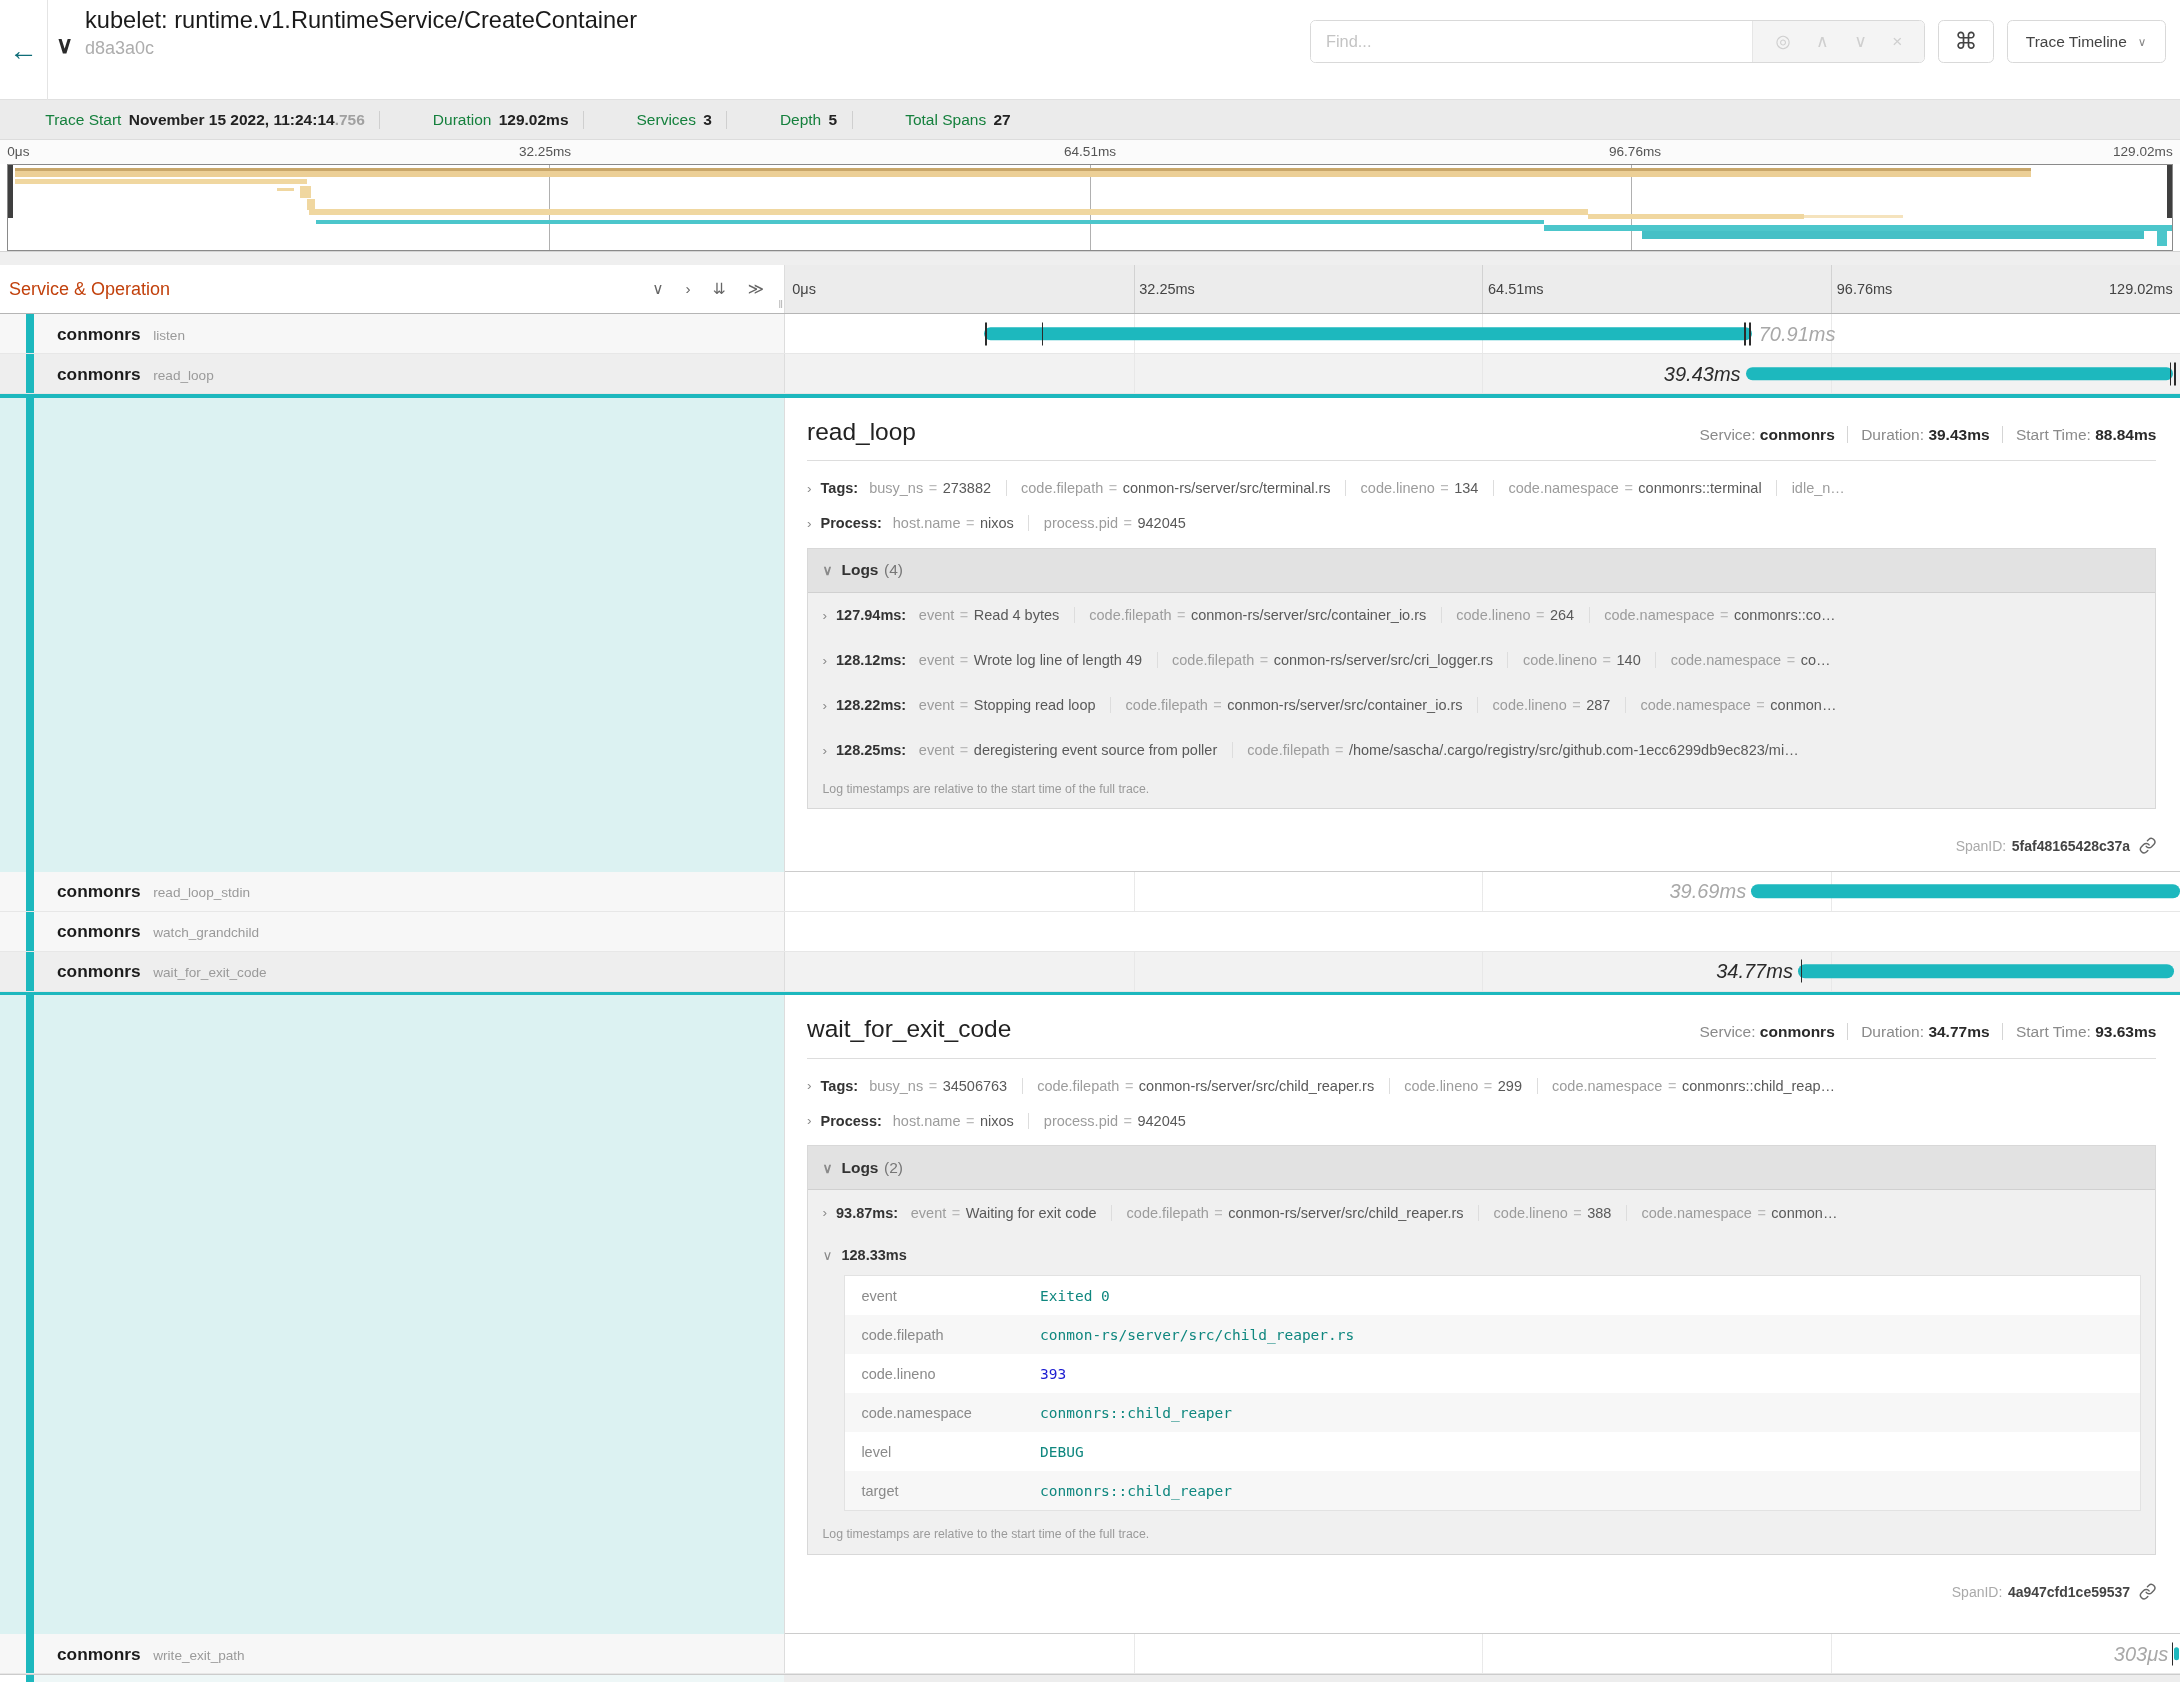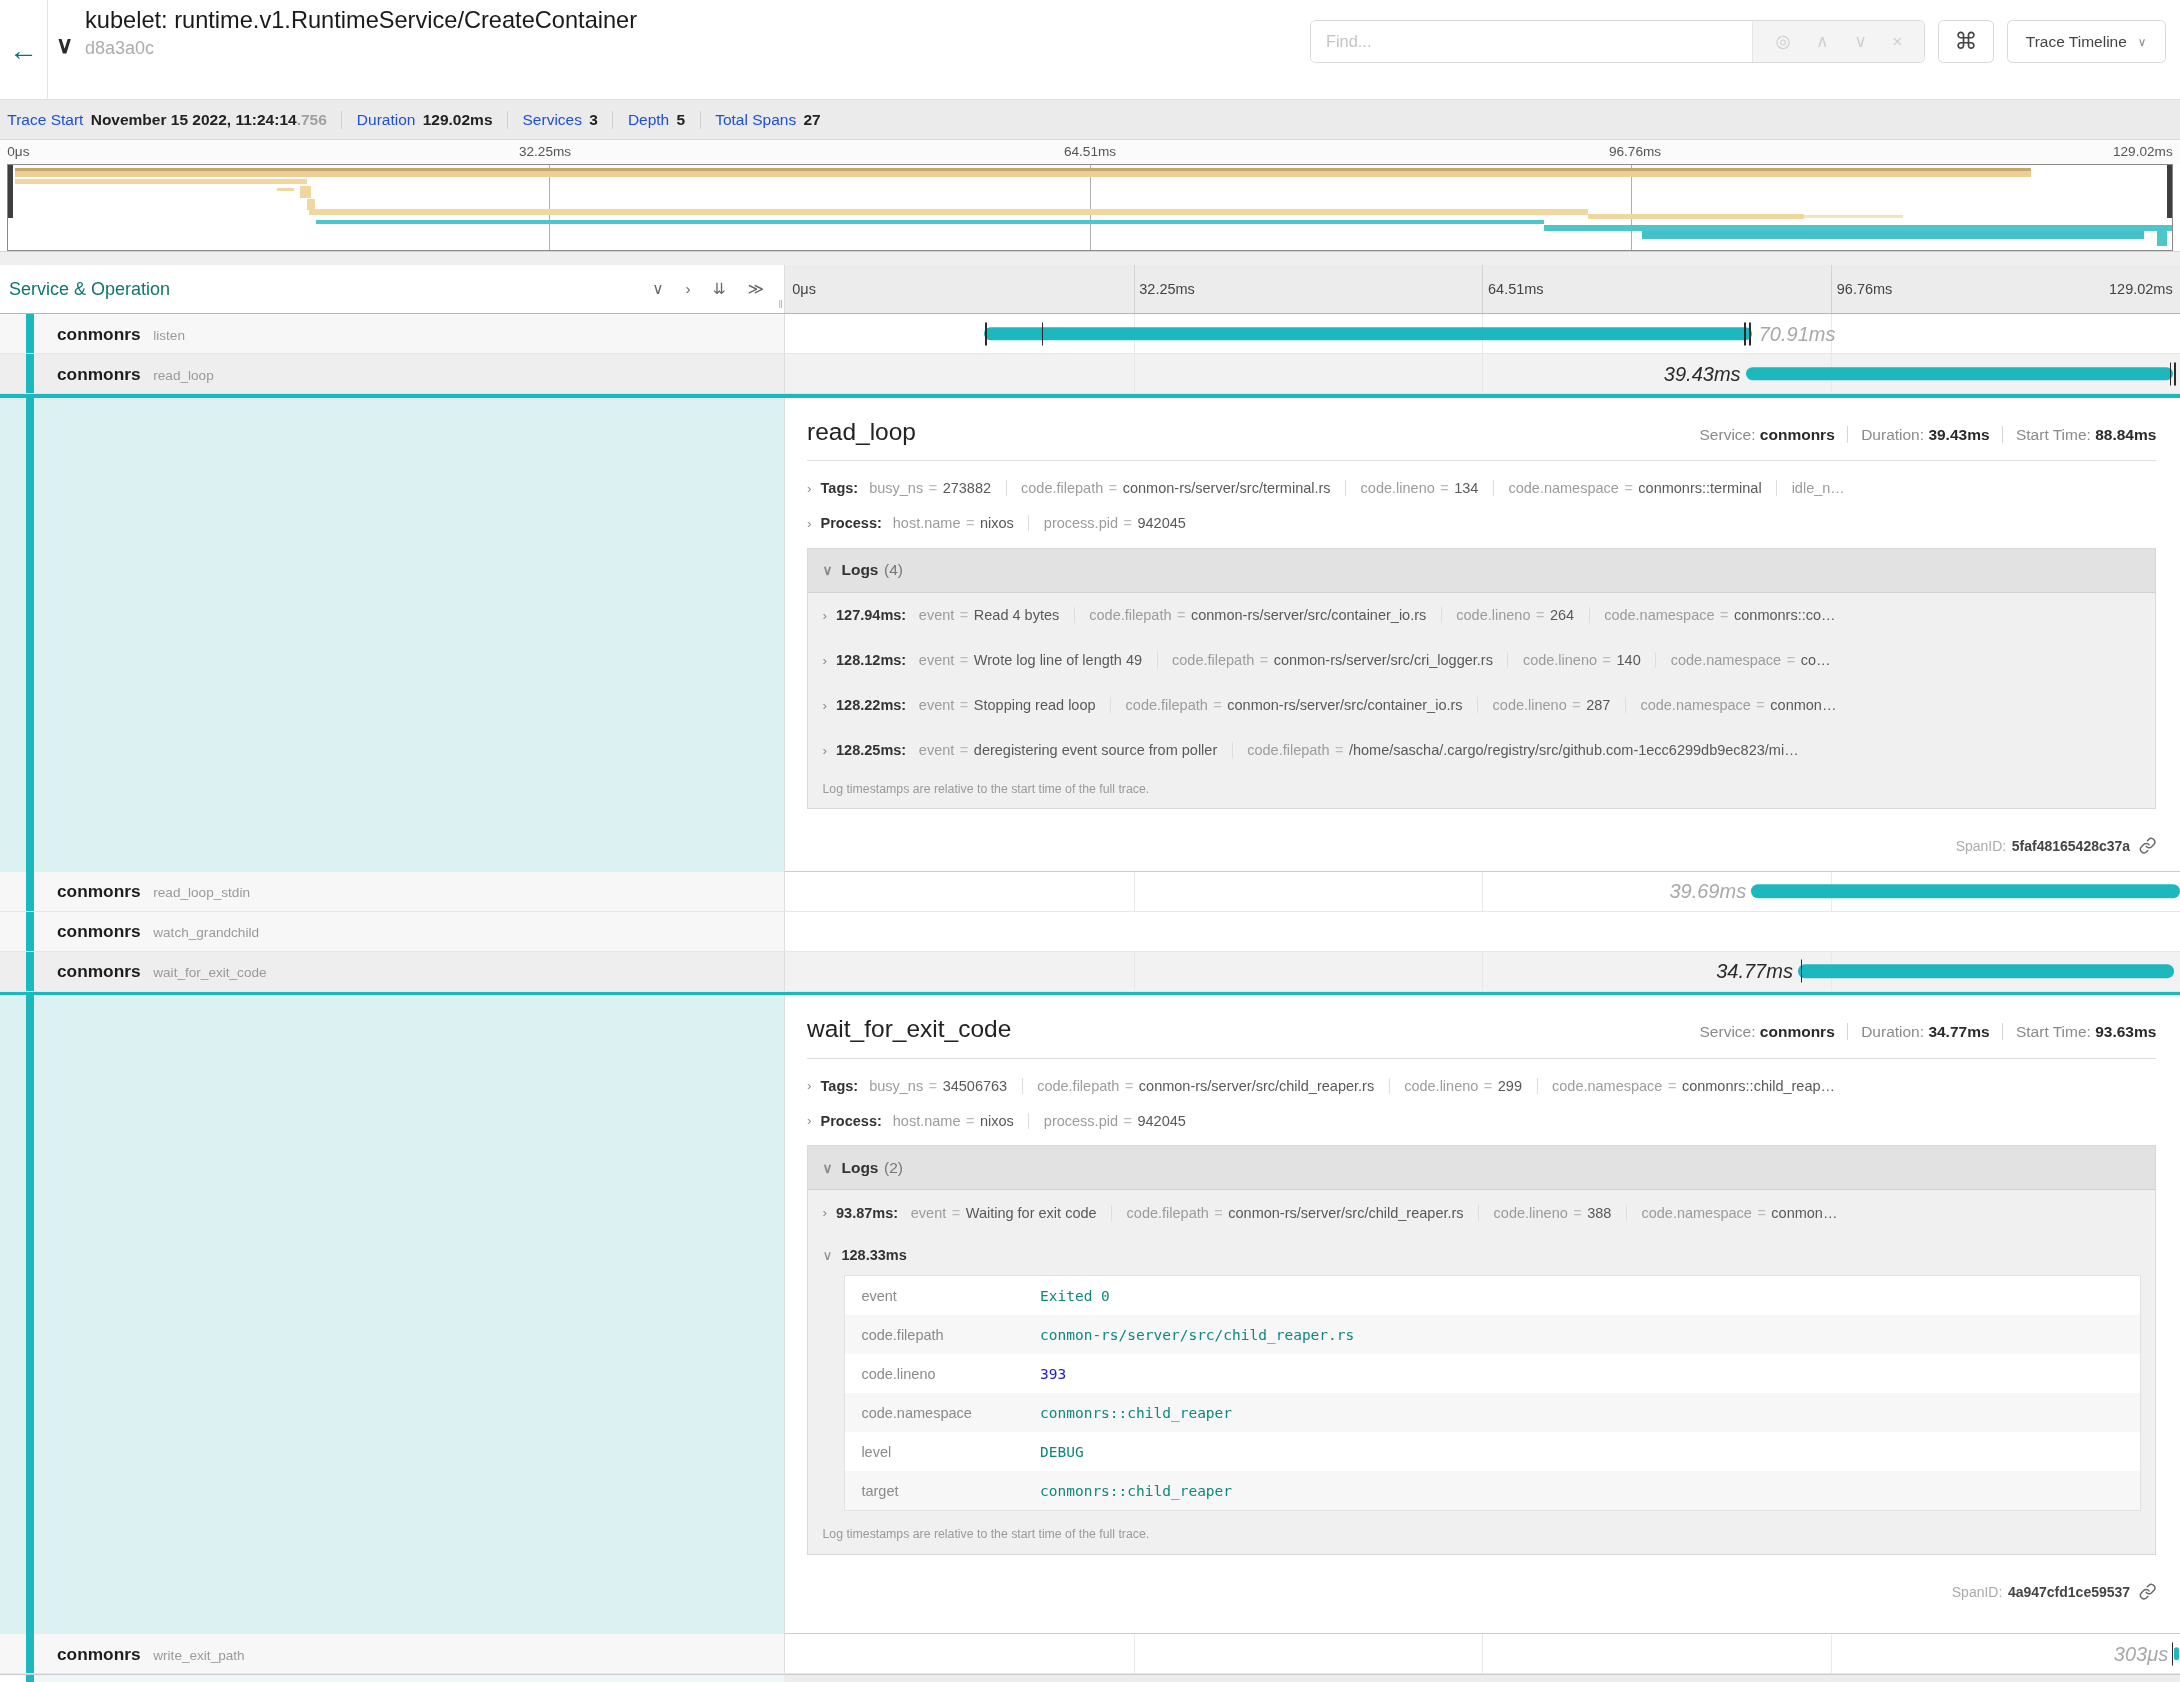--- a/index.html
+++ b/index.html
@@ -23,39 +23,39 @@
   .find-actions span { cursor:pointer; }
   .cmd-btn { width:56px; height:43px; border:0.9px solid #d9d9d9; border-radius:5.5px; background:#fff;
     display:flex; align-items:center; justify-content:center; font-size:23px; color:#444; cursor:pointer; }
   .tt-btn { height:43px; padding:0 18px; border:0.9px solid #d9d9d9; border-radius:5.5px; background:#fff;
     display:flex; align-items:center; gap:11px; font-size:15.5px; color:#444; cursor:pointer; }
   .tt-chev { font-size:11.8px; color:#888; }
 
   
   .summary { height:40px; background:#ebebeb; border-bottom:0.9px solid #dcdcdc; display:flex; align-items:center; padding-left:7.3px; font-size:15.5px; white-space:nowrap; }
   .sum-item + .sum-item { border-left:0.9px solid #cfcfcf; margin-left:14.5px; padding-left:14.5px; }
-  .sum-label { color:#1d4ed8; margin-right:7.3px; }
+  .sum-label { color:#15803d; margin-right:7.3px;margin-left:38px; }
   .sum-val { font-weight:bold; color:#222; }
   .sum-suffix { font-weight:bold; color:#a0a0a0; }
 
   
   .ruler { position:relative; height:23.6px; background:#fbfbfb; font-size:13.6px; color:#555; }
   .rtick { position:absolute; top:3.6px; white-space:nowrap; }
   .rt0 { left:7.3px; } .rt1 { left:25%; transform:translateX(-50%); } .rt2 { left:50%; transform:translateX(-50%); }
   .rt3 { left:75%; transform:translateX(-50%); } .rt4 { right:7.3px; }
   .mm-wrap { position:relative; height:87px; margin:0 7.3px; border:0.9px solid #8a8a8a; background:#fff; cursor:crosshair; }
   .mm-grid { position:absolute; top:0; bottom:0; width:0.9px; background:#b0b0b0; }
   .mm-line { position:absolute; }
   .mm-handle { position:absolute; top:0; width:4.5px; height:53px; background:#3f3f3f; cursor:ew-resize; }
   .gap-strip { height:14.5px; background:#efefef; border-top:0.9px solid #d4d4d4; }
 
   
   .thead { display:flex; height:49px; border-bottom:1.8px solid #b5b5b5; }
   .th-left { width:785px; flex:none; background:#fff; border-right:0.9px solid #ddd; position:relative; }
-  .th-title { position:absolute; left:9px; top:50%; transform:translateY(-50%); font-size:18px; color:#0f766e; }
+  .th-title { position:absolute; left:9px; top:50%; transform:translateY(-50%); font-size:18px; color:#c2410c; }
   .th-icons { position:absolute; right:20px; top:50%; transform:translateY(-50%); display:flex; gap:22px; color:#666; font-size:15.5px; }
   .th-icons span { cursor:pointer; }
   .resize-handle { position:absolute; right:0.9px; bottom:1.8px; font-size:11.8px; color:#b5b5b5; cursor:col-resize; }
   .th-right { flex:1; background:#ececec; position:relative; font-size:14.5px; color:#444;
     background-image:linear-gradient(#cfcfcf,#cfcfcf),linear-gradient(#cfcfcf,#cfcfcf),linear-gradient(#cfcfcf,#cfcfcf);
     background-size:0.9px 100%; background-position:25% 0,50% 0,75% 0; background-repeat:no-repeat; }
   .tl { position:absolute; top:50%; transform:translateY(-50%); white-space:nowrap; }
   .tl0 { left:7.3px; } .tl1 { left:calc(25% + 5.5px); } .tl2 { left:calc(50% + 5.5px); } .tl3 { left:calc(75% + 5.5px); } .tl4 { right:7.3px; }
 
   

